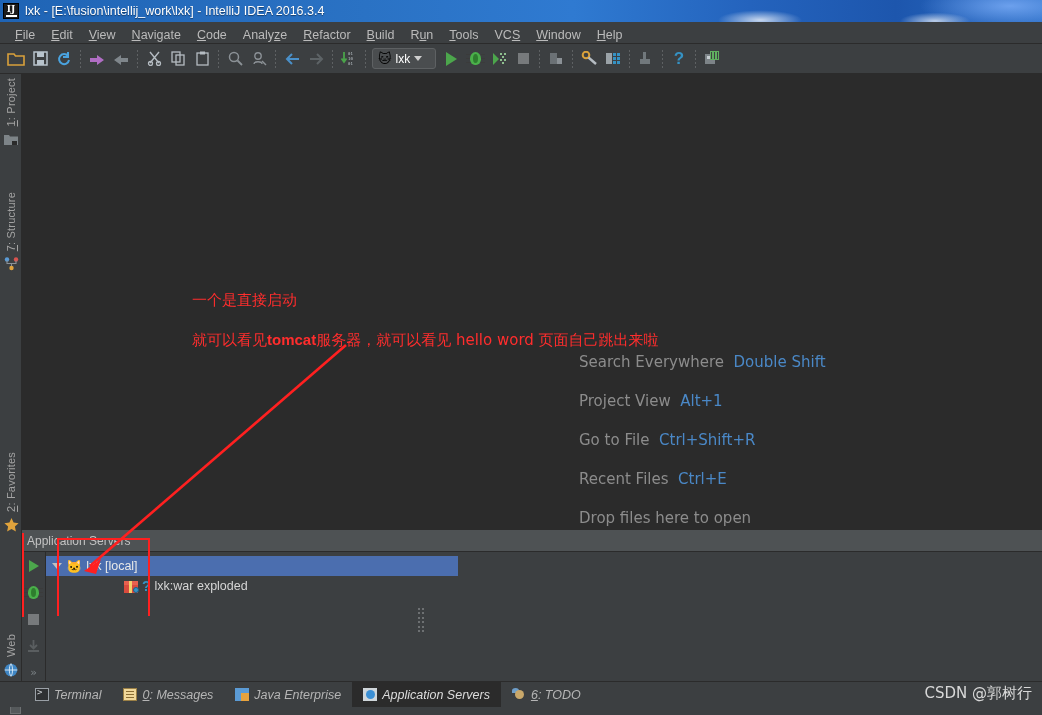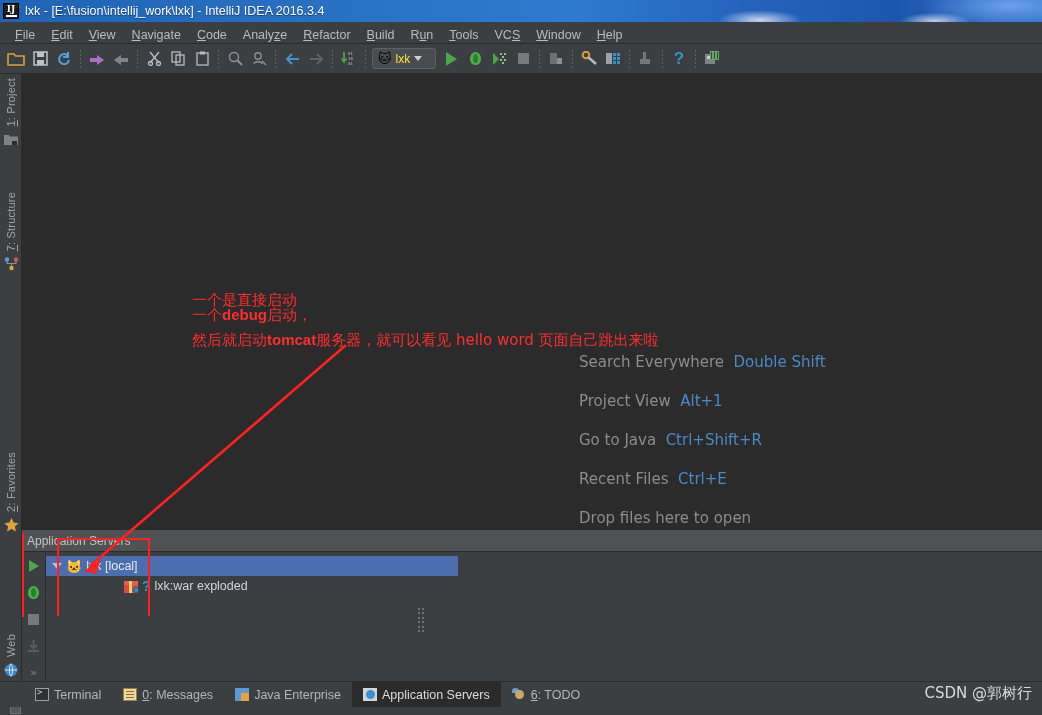--- a/index.html
+++ b/index.html
@@ -58,21 +58,21 @@
     display: flex; align-items: center; justify-content: center;
     font-size: 14px; color: #a9b7c6;
   }
   .tb-sep { width: 1px; height: 18px; margin: 0 4px;
     background: repeating-linear-gradient(to bottom, #5e6163 0 2px, transparent 2px 4px); flex:none; }
   .runcfg {
     height: 21px; min-width: 64px; margin: 0 3px 0 2px; padding: 0 5px;
     border: 1px solid #5e6163; border-radius: 3px; background: #4a4d4f;
     display: flex; align-items: center; gap: 4px; flex: none;
   }
-  .runcfg .cfg-label { color: #fde047; font-size: 12px; font-family: "Liberation Sans", sans-serif; }
+  .runcfg .cfg-label { color: #ffffff; font-size: 12px; font-family: "Liberation Sans", sans-serif; }
   .caret-dn { width:0;height:0;border-left:4px solid transparent;border-right:4px solid transparent;border-top:5px solid #cfcfcf; }
   .play-tri { width:0;height:0;border-left:11px solid #4ca64c;border-top:7px solid transparent;border-bottom:7px solid transparent; }
   .play-tri.sm { border-left-width: 10px; border-top-width:6px; border-bottom-width:6px; }
   .stop-sq { width: 11px; height: 11px; background: #777a7c; }
 
   
   .bug { position: relative; width: 15px; height: 13px; }
   .bug .body { position:absolute; left:2px; top:0; width:11px; height:13px; border-radius:50% 50% 45% 45%; background:#4ab04a; }
   .bug .body:after{ content:''; position:absolute; left:3px; top:2px; width:5px;height:9px; background:#2e7d2e; border-radius:50%; }
   .bug .lg { position:absolute; width:4px; height:1px; background:#3b3b3b; left:-2px; }
@@ -165,21 +165,21 @@
 
   
   .statusbar {
     position: absolute; left: 0; top: 681px; width: 1042px; height: 26px;
     background: #3c3f41; border-top: 1px solid #2b2b2b;
     display: flex; align-items: center; padding-left: 24px;
   }
   .sb-tab {
     height: 26px; display: flex; align-items: center; gap: 5px; padding: 0 11px;
     color: #b5b5b5; font-size: 12.5px; white-space: nowrap;
-    font-family: "Liberation Sans", sans-serif; cursor: default;
+    font-family: "Liberation Sans", sans-serif; cursor: default; font-style: italic;
   }
   .sb-tab.active { background: #2b2b2b; color: #dcdcdc; }
   .sb-tab .mn { text-decoration: underline; }
   .sb-ico { width: 14px; height: 13px; flex: none; position: relative; }
 
   .ico-term { background:#2f3133; border:1px solid #9aa0a6; }
   .ico-term:after{ content:'>'; position:absolute; left:1px; top:-2px; color:#cfd3d6; font-size:9px; font-family:"DejaVu Sans Mono",monospace;}
   .ico-msg { background:#f0d79a; border:1px solid #9a7f45; }
   .ico-msg:after{content:'';position:absolute;left:2px;top:2px;right:2px;height:1px;background:#8a6d34;box-shadow:0 3px 0 #8a6d34,0 6px 0 #8a6d34;}
   .ico-je{ background:#5b9bd5; }
@@ -444,36 +444,33 @@
             <path d="M7 .7C4.8 3 4.8 11 7 13.3" stroke="#cfe3f2" stroke-width="1" fill="none"></path>
           </svg>
       </span>
     </div>
   </div>
 
   <div class="editor">
     <div class="anno" style="left:170px; top:214px;">
       <span>一个是直接启动</span>
     </div>
-    <div class="anno" style="left:170px; top:228px;">
-      <span>一个</span><b>debug</b><span>启动，</span>
-    </div>
     <div class="anno" style="left:170px; top:253px;">
-      <span>然后就启动</span><b>tomcat</b><span>服务器，就可以看见 hello word 页面自己跳出来啦</span>
+      <span>就可以看见</span><b>tomcat</b><span>服务器，就可以看见 hello word 页面自己跳出来啦</span>
     </div>
 
     <div class="hints">
       <div class="hint-row">
         <span>Search Everywhere</span>&nbsp; <span class="key">Double Shift</span>
       </div>
       <div class="hint-row">
         <span>Project View</span>&nbsp; <span class="key">Alt+1</span>
       </div>
       <div class="hint-row">
-        <span>Go to Java</span>&nbsp; <span class="key">Ctrl+Shift+R</span>
+        <span>Go to File</span>&nbsp; <span class="key">Ctrl+Shift+R</span>
       </div>
       <div class="hint-row">
         <span>Recent Files</span>&nbsp; <span class="key">Ctrl+E</span>
       </div>
       <div class="hint-row">
         <span>Drop files here to open</span>
       </div>
     </div>
   </div>
 

